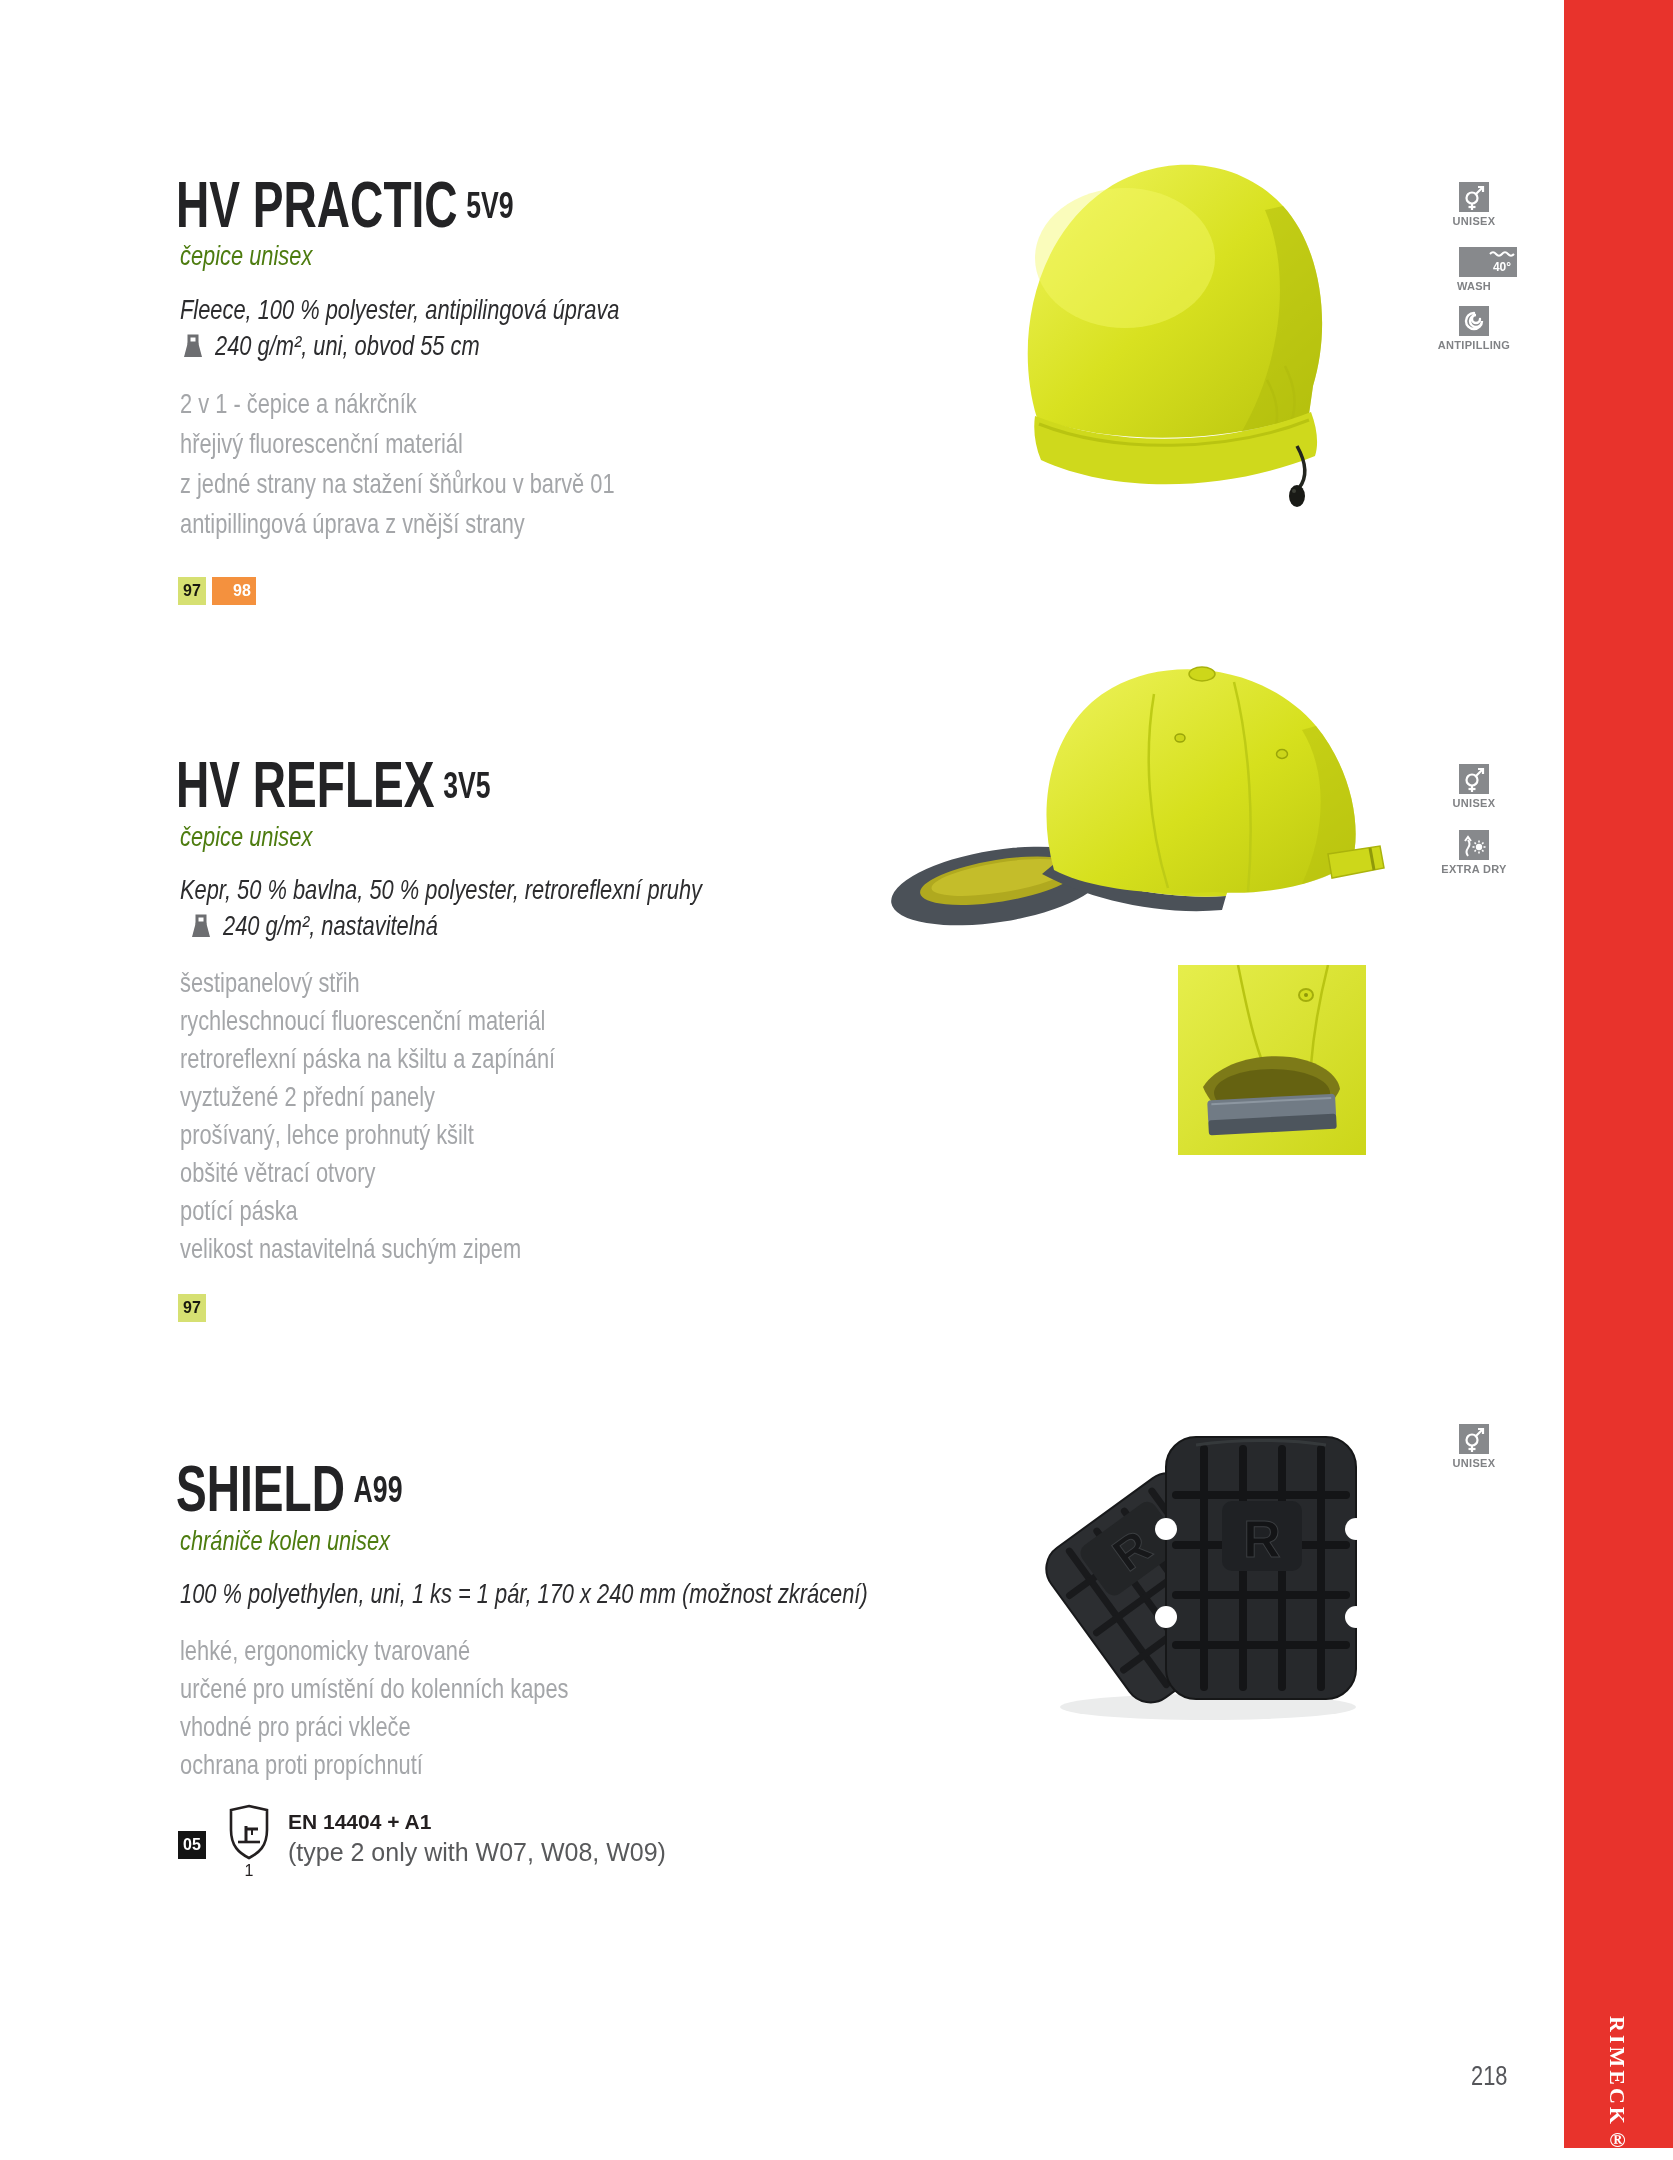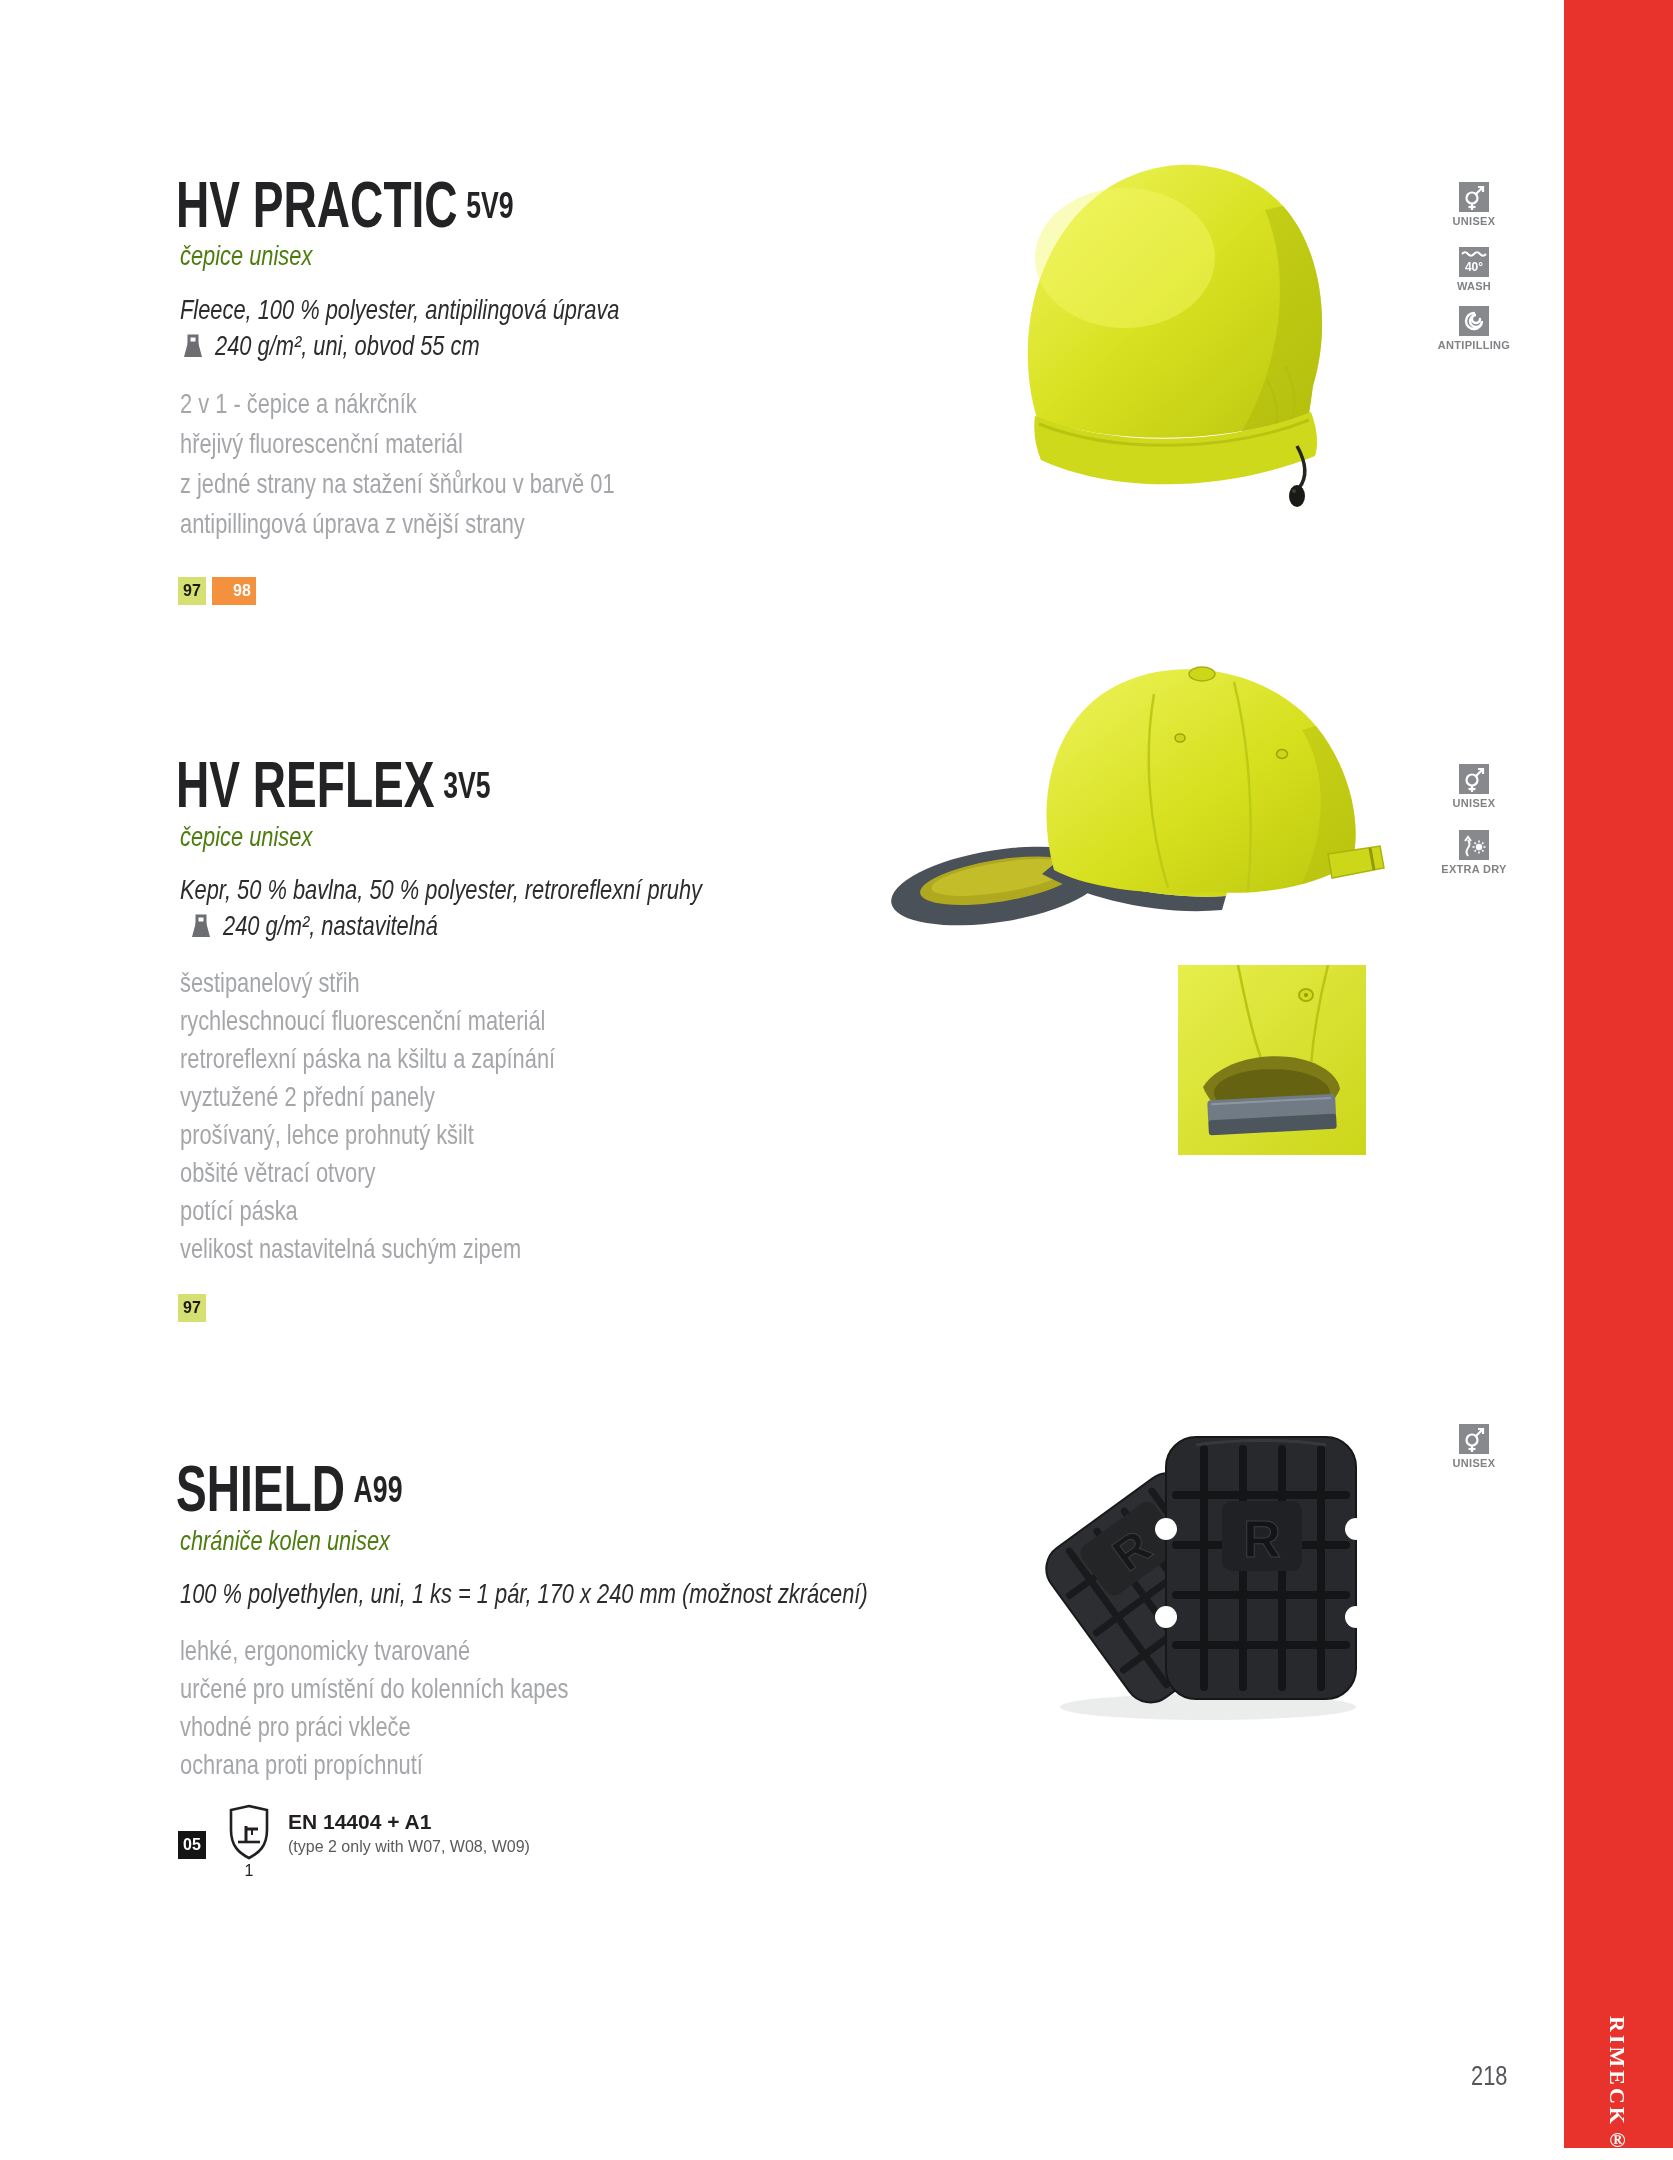--- a/index.html
+++ b/index.html
@@ -26,21 +26,21 @@
           font-weight:bold; font-size:16px;text-align:center; }
   .chip-97 { background:#d6e072; color:#19190f; }
   .chip-98 { background:#f4913e; color:#ffffff;padding-left:16px; }
   .chip-01 { background:#141414; color:#ffffff; }
   
   .icon-box { position:absolute; left:1459px; width:30px; height:30px; background:#87898c; }
   .icon-label { position:absolute; left:1414px; width:120px; text-align:center;
                 font-size:11px; font-weight:bold; color:#808285; letter-spacing:0.3px; }
   
   .cert-standard { position:absolute; font-size:21px; font-weight:bold; color:#231f20; }
-  .cert-note { position:absolute; font-size:16px; color:#58595b; }
+  .cert-note { position:absolute; font-size:25px; color:#58595b; }
   .cert-number { position:absolute; font-size:16px; color:#231f20; text-align:center; }
   
   .redbar { position:absolute; left:1564px; top:0; width:109px; height:2160px; background:#e8332c; }
   .brand-vert { position:absolute; left:1604px; top:2016px; writing-mode:vertical-rl;
                 font-family:"Liberation Serif", serif; font-weight:bold; font-size:22px;
                 letter-spacing:3px; color:#ffffff; }
   .pagenum { position:absolute; left:1452px; top:2060px; width:66px; text-align:right;
              font-size:28px; color:#55565a; }
 </style>
 </head>
@@ -98,21 +98,21 @@
       <svg width="30" height="30" viewBox="0 0 30 30">
         <circle cx="13" cy="16" r="5.5" stroke="#fff" stroke-width="2.2" fill="none"></circle>
         <line x1="17" y1="12" x2="24" y2="5" stroke="#fff" stroke-width="2.2"></line>
         <polyline points="19,5 24,5 24,10" stroke="#fff" stroke-width="2.2" fill="none"></polyline>
         <line x1="13" y1="21.5" x2="13" y2="28" stroke="#fff" stroke-width="2.2"></line>
         <line x1="9.5" y1="25" x2="16.5" y2="25" stroke="#fff" stroke-width="2.2"></line>
       </svg>
     </div>
     <div class="icon-label" style="top:215px;">UNISEX</div>
 
-    <div class="icon-box" style="top:247px;">
+    <div class="icon-box" style="top:247px;padding-left:28px;">
       <svg width="30" height="30" viewBox="0 0 30 30">
         <path d="M3 7 q3 -3.5 6 0 t6 0 t6 0 t6 0" stroke="#fff" stroke-width="2" fill="none"></path>
         <text x="15" y="24" text-anchor="middle" font-family="Liberation Sans, sans-serif" font-weight="bold" font-size="12" fill="#fff">40°</text>
       </svg>
     </div>
     <div class="icon-label" style="top:280px;">WASH</div>
 
     <div class="icon-box" style="top:306px;">
       <svg width="30" height="30" viewBox="0 0 30 30">
         <path d="M15 7 a8 8 0 1 0 8 8 a6 6 0 1 1 -6 -6 a4 4 0 1 0 4 4" stroke="#fff" stroke-width="2.4" fill="none" stroke-linecap="round"></path>

